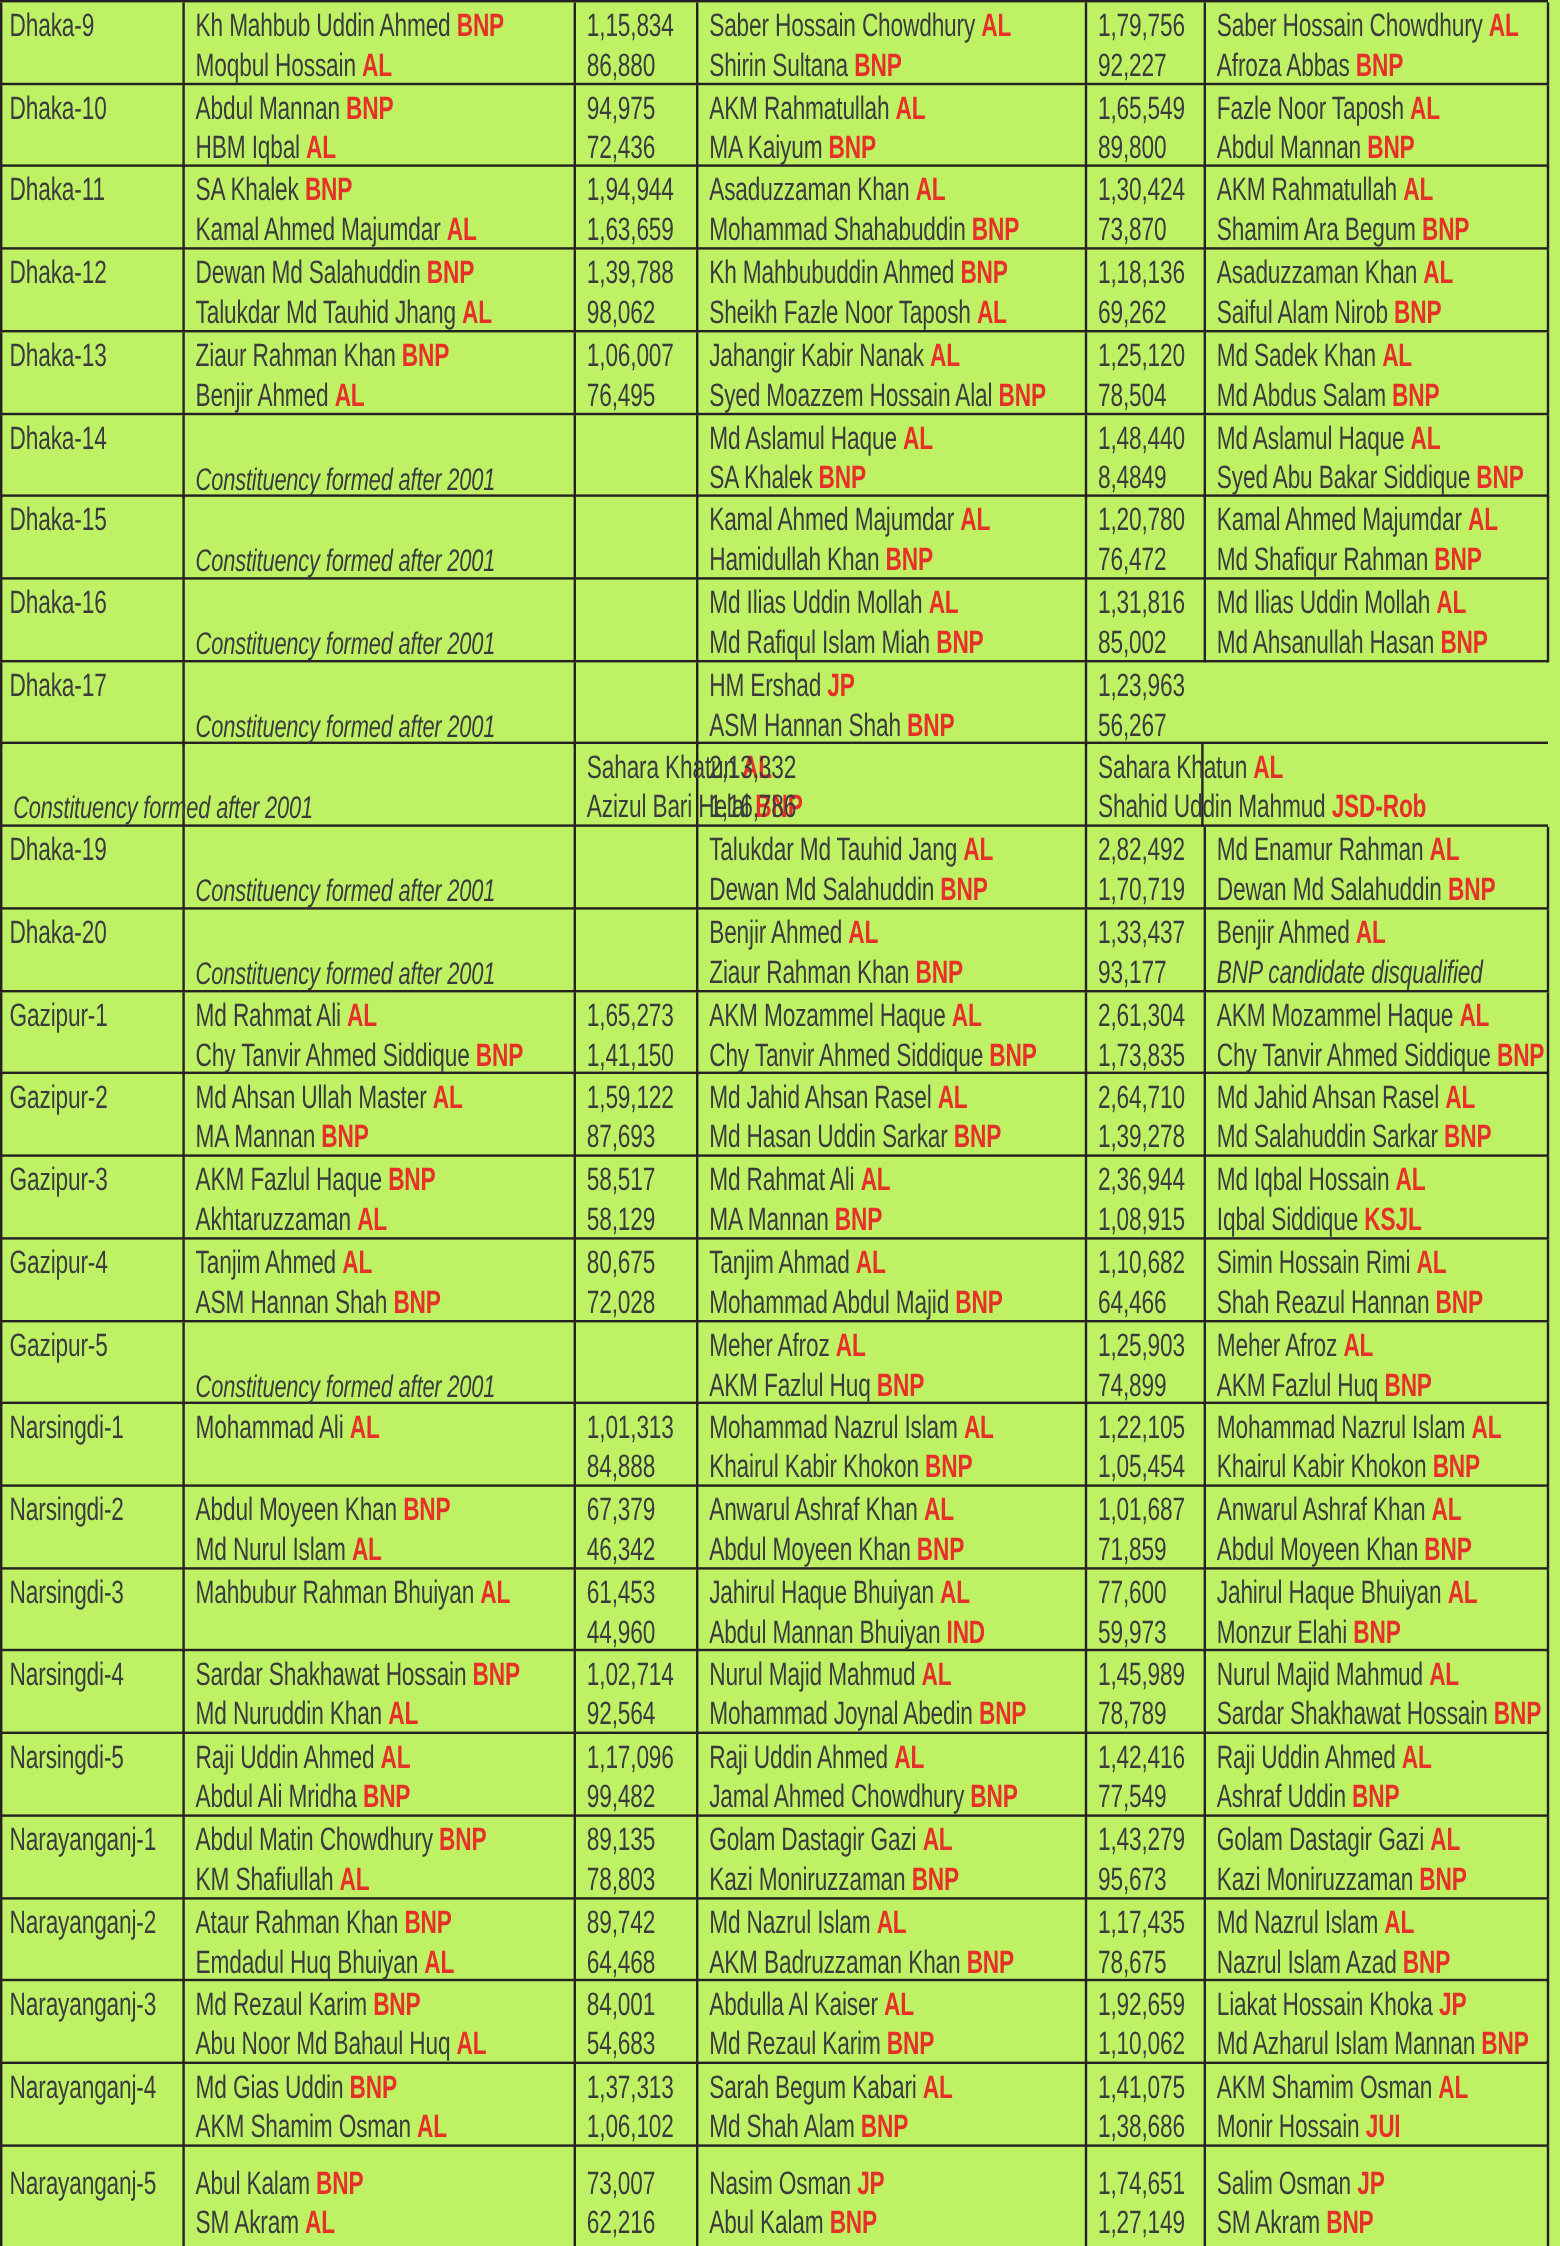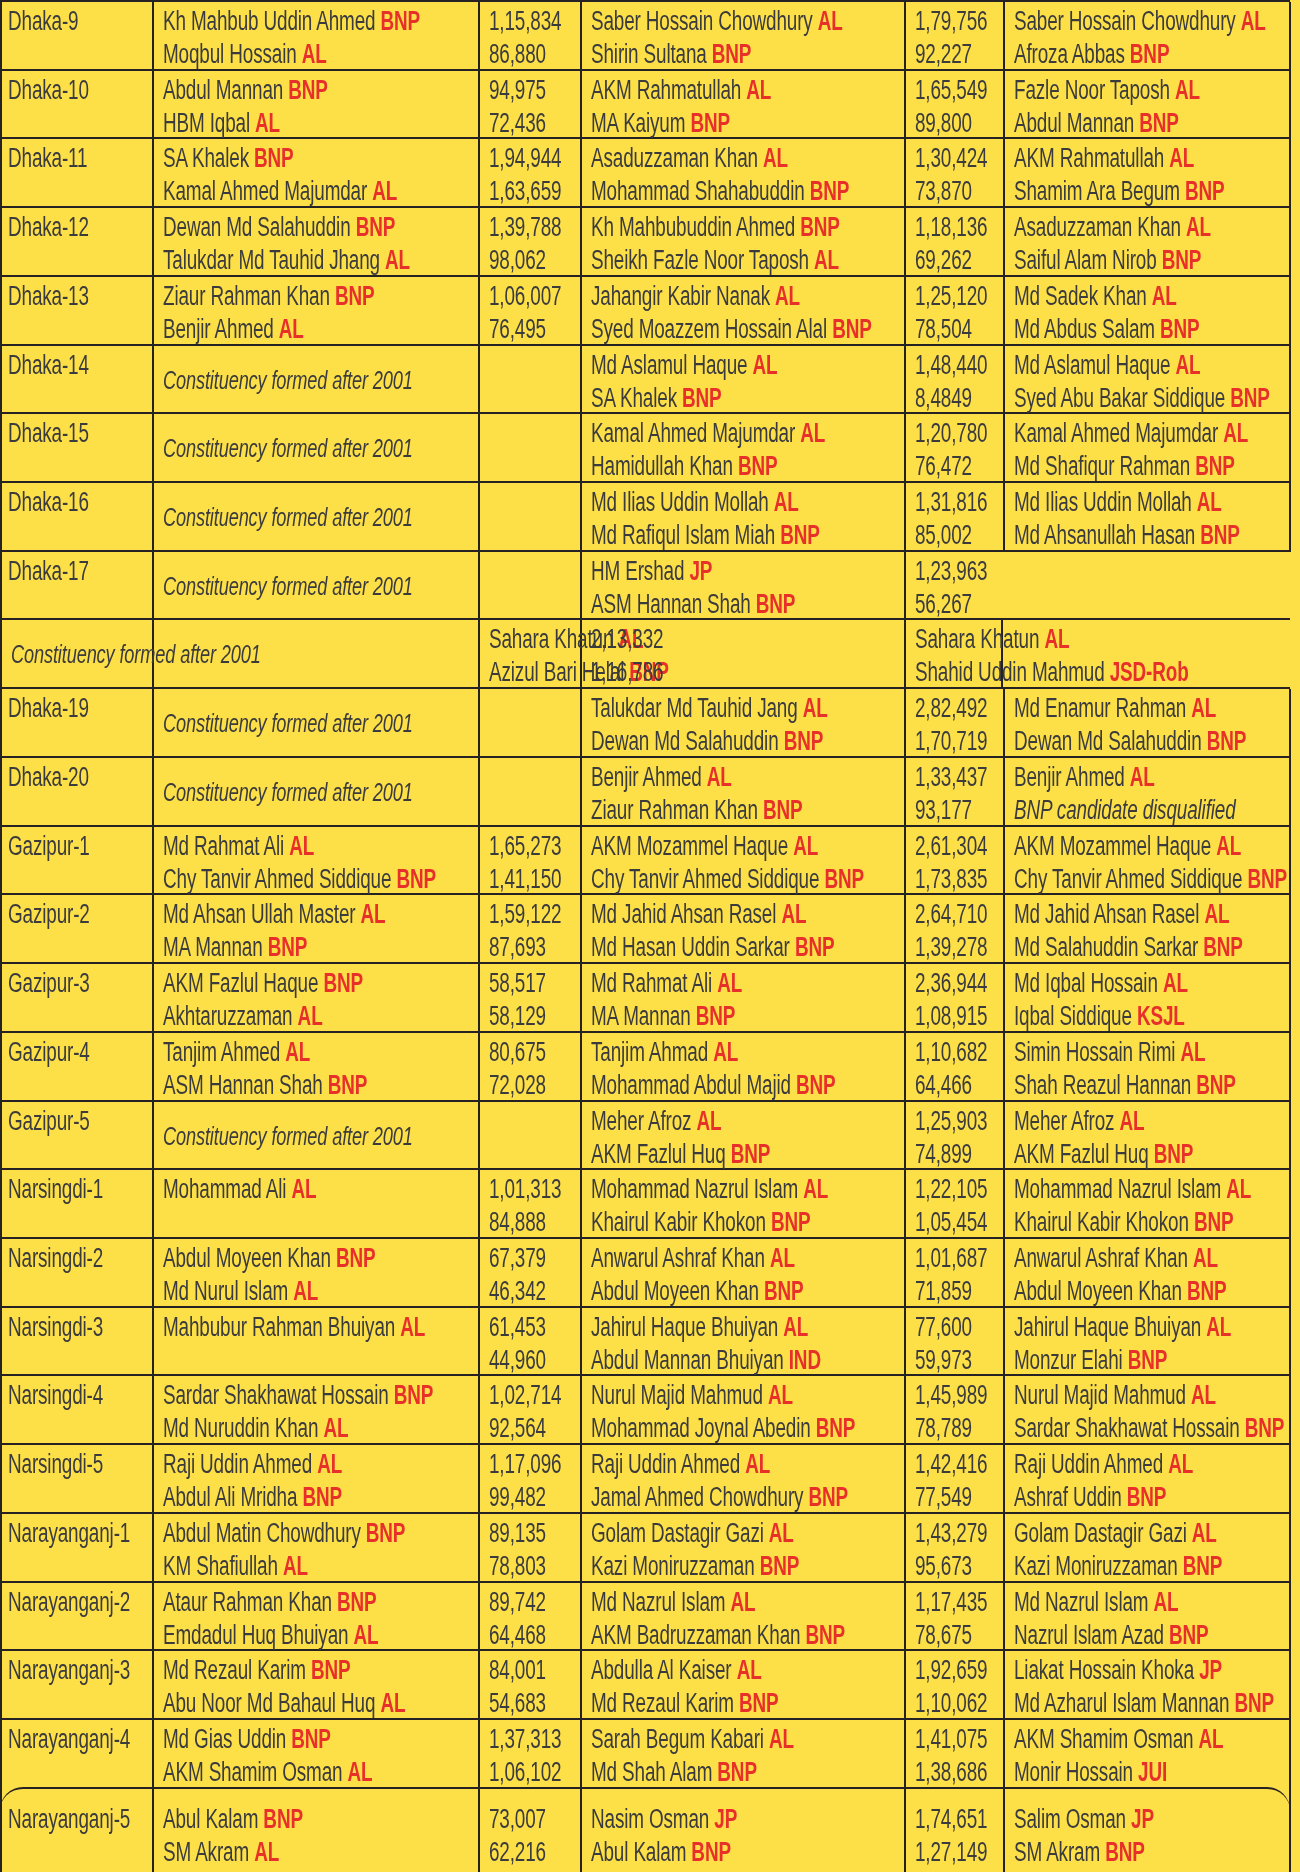--- a/index.html
+++ b/index.html
@@ -2,48 +2,48 @@
 <html style="--text: #3b3b3d; --red: #e8302a; --border: #262223;"><head>
 <meta charset="utf-8">
 <style>
   :root{
     --text:#3b3b3d;
     --red:#e8302a;
     --border:#262223;
   }
   html,body{margin:0;padding:0;background:#fff;}
   #screen{
-    position:relative;width:1300px;height:1872px;background:#fde047;
+    position:relative;width:1300px;height:1872px;background:#bef264;
     overflow:hidden;font-family:"Liberation Sans",sans-serif;
   }
   .table{display:flex;flex-direction:column;height:100%;width:1290px;}
   .row{
     display:grid;
     grid-template-columns:152px 326px 102px 324px 99px 288px;
     border-top:2px solid var(--border);
     height:68.73px;box-sizing:border-box;flex:0 0 auto;
   }
-  .row:last-child{flex:1 1 auto;height:auto;border-radius:23px;}
+  .row:last-child{flex:1 1 auto;height:auto;}
   .cell{
     border-left:2px solid var(--border);
     box-sizing:border-box;
     padding:3px 0 0 9px;
     overflow:visible;
   }
   .cell.const{padding-left:6px;}
   .cell.last{border-right:2px solid var(--border);}
   .row:last-child .cell{padding-top:14px;}
   .line{line-height:33px;height:33px;white-space:nowrap;}
   .txt{
     display:inline-block;white-space:nowrap;
     transform:scaleX(0.70);transform-origin:0 50%;
     font-size:27px;color:var(--text);letter-spacing:-0.2px;
   }
   .party{font-weight:bold;color:var(--red);}
-  .note-cell{display:flex;align-items:center;padding-top:0;}
+  .note-cell{display:flex;align-items:flex-end;padding-top:0;}
   .note{font-style:italic;font-size:26px;}
   .inline-note{font-style:italic;}
 </style>
 </head>
 <body>
 
 <div id="screen">
   <div class="table">
       <div class="row">
     <div class="cell const">

